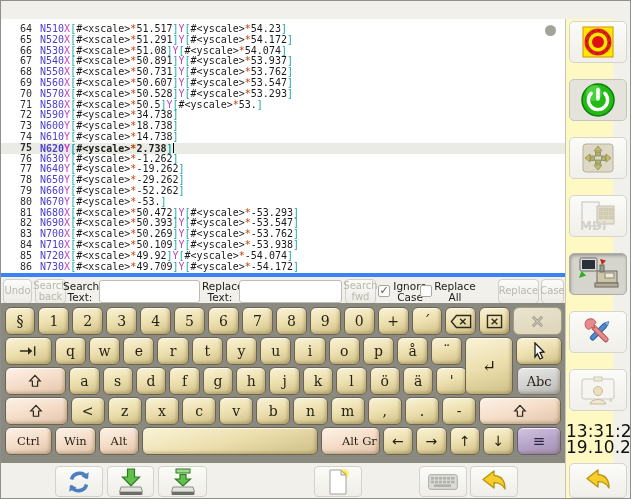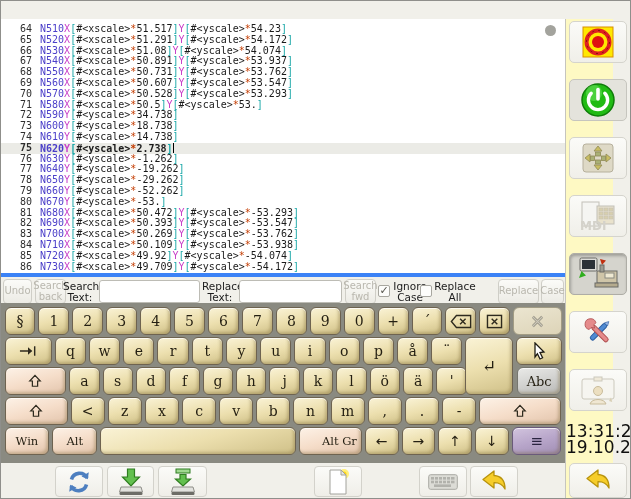--- a/index.html
+++ b/index.html
@@ -229,20 +229,21 @@
           <div class="key" style="flex: 1 1 0px;">,</div>
           <div class="key" style="flex: 1 1 0px;">.</div>
           <div class="key" style="flex: 1 1 0px;">-</div>
           <div class="key mod t-shift" style="flex: 2.5 1 0px;">
             <svg width="14" height="14" viewBox="0 0 16 16">
               <path d="M8 1.5L14 8h-3v6H5V8H2z" fill="none" stroke="#2e2a1e" stroke-width="1.4"></path>
             </svg>
           </div>
         </div>
         <div class="krow">
+          <div class="key mod" style="flex: 1.6 1 0px;">Ctrl</div>
           <div class="key mod" style="flex: 1.35 1 0px;">Win</div>
           <div class="key mod" style="flex: 1.35 1 0px;">Alt</div>
           <div class="key" style="flex: 6.1 1 0px;"></div>
           <div class="key mod" style="flex: 1.35 1 0px; padding-left: 18px;">Alt Gr</div>
           <div class="key arrow" style="flex: 1 1 0px;">←</div>
           <div class="key arrow" style="flex: 1 1 0px;">→</div>
           <div class="key arrow" style="flex: 1 1 0px;">↑</div>
           <div class="key arrow" style="flex: 1 1 0px;">↓</div>
           <div class="key purple" style="flex: 1.5 1 0px;">≡</div>
         </div>

